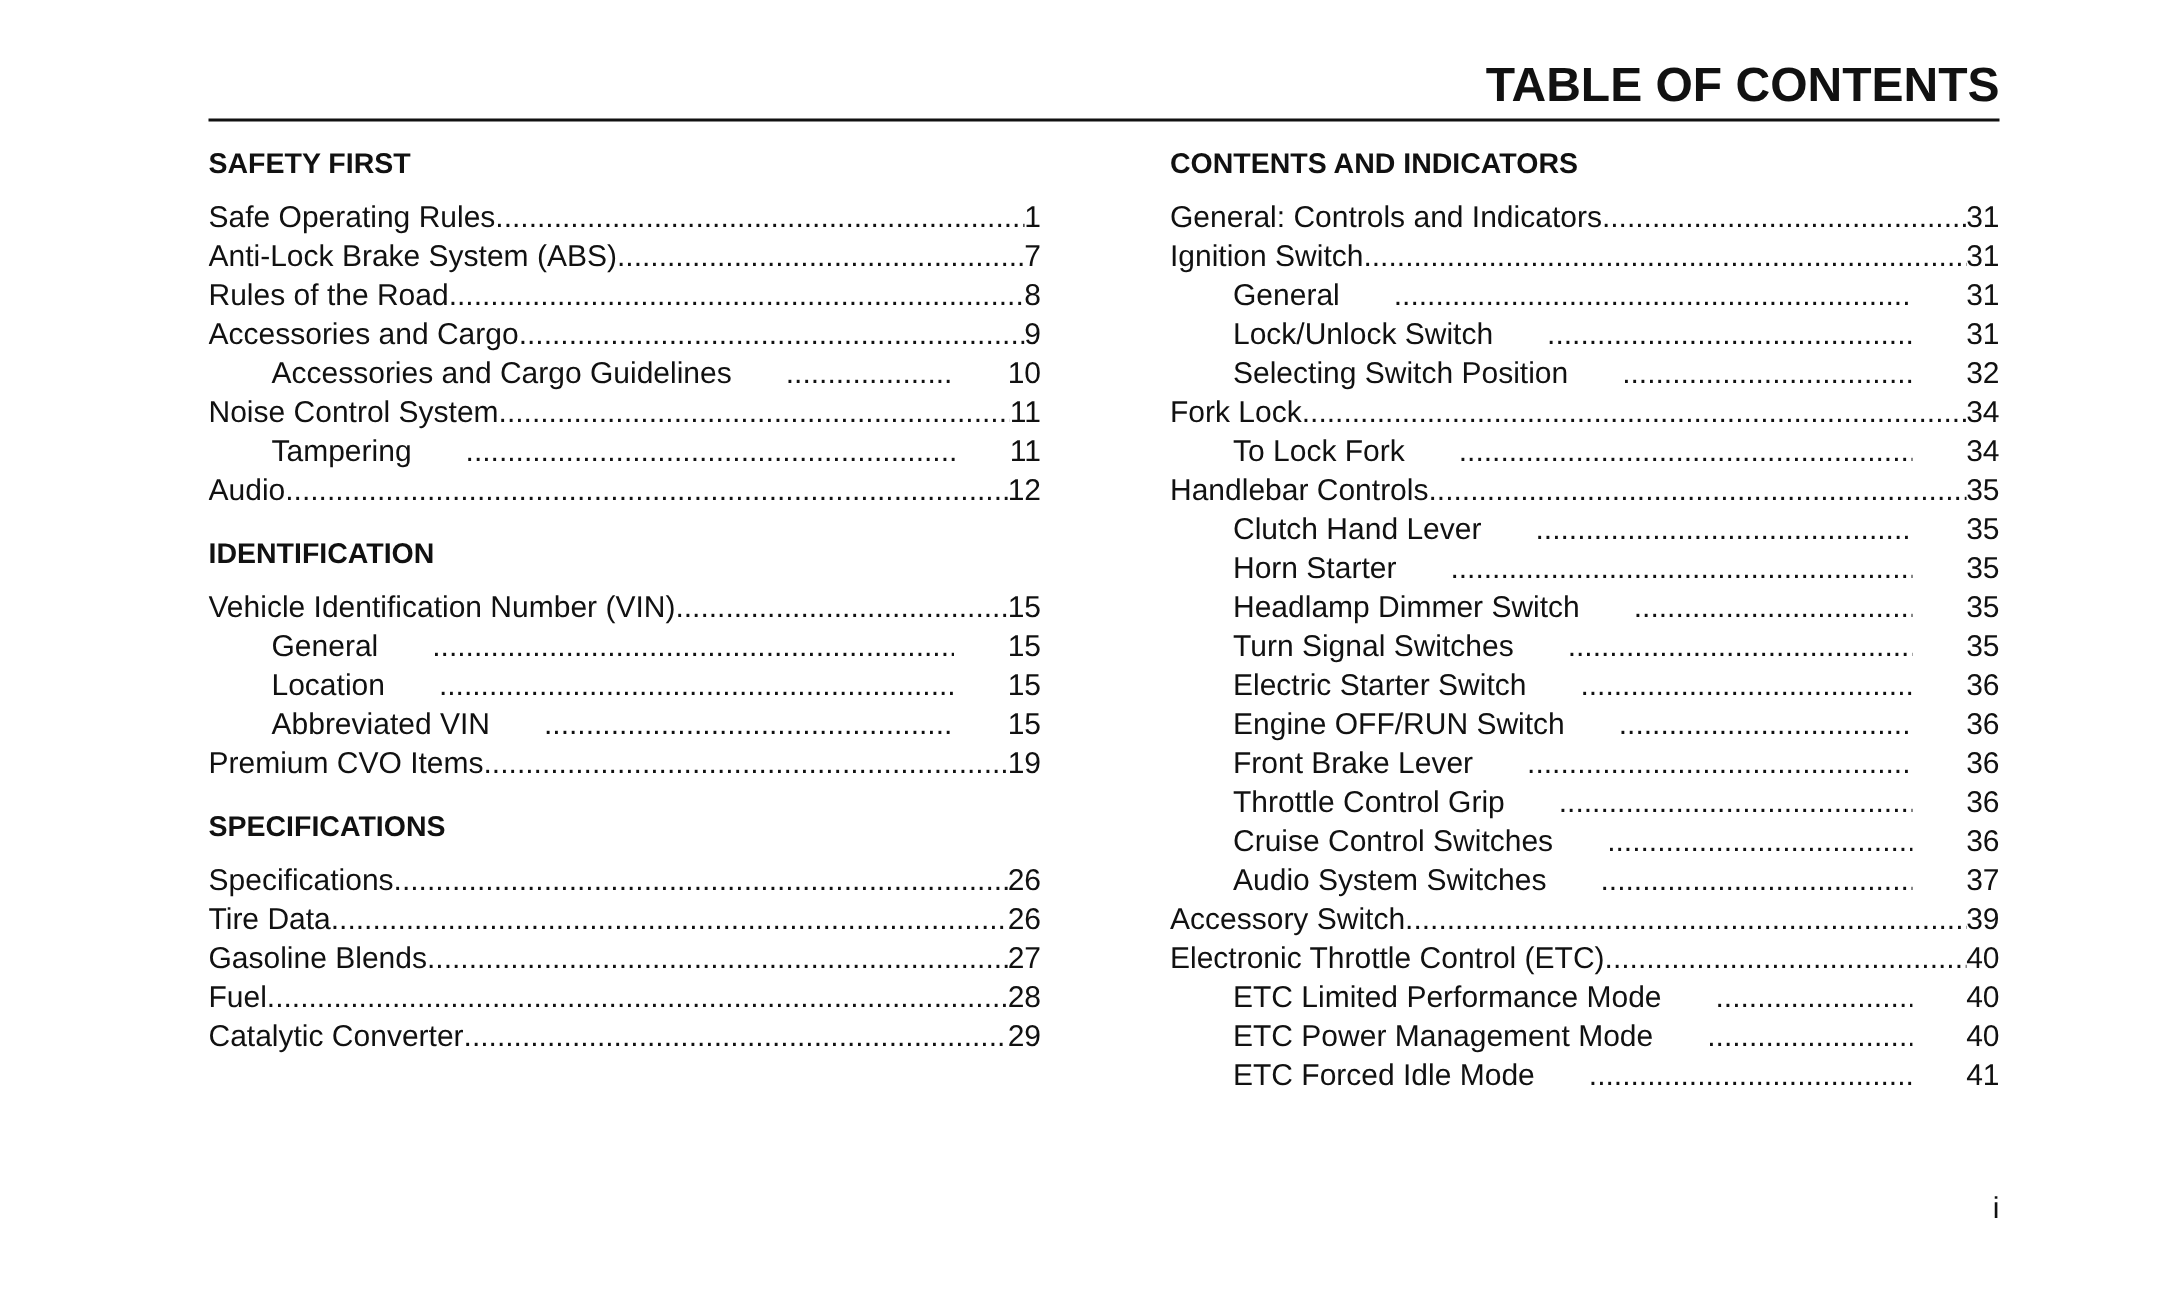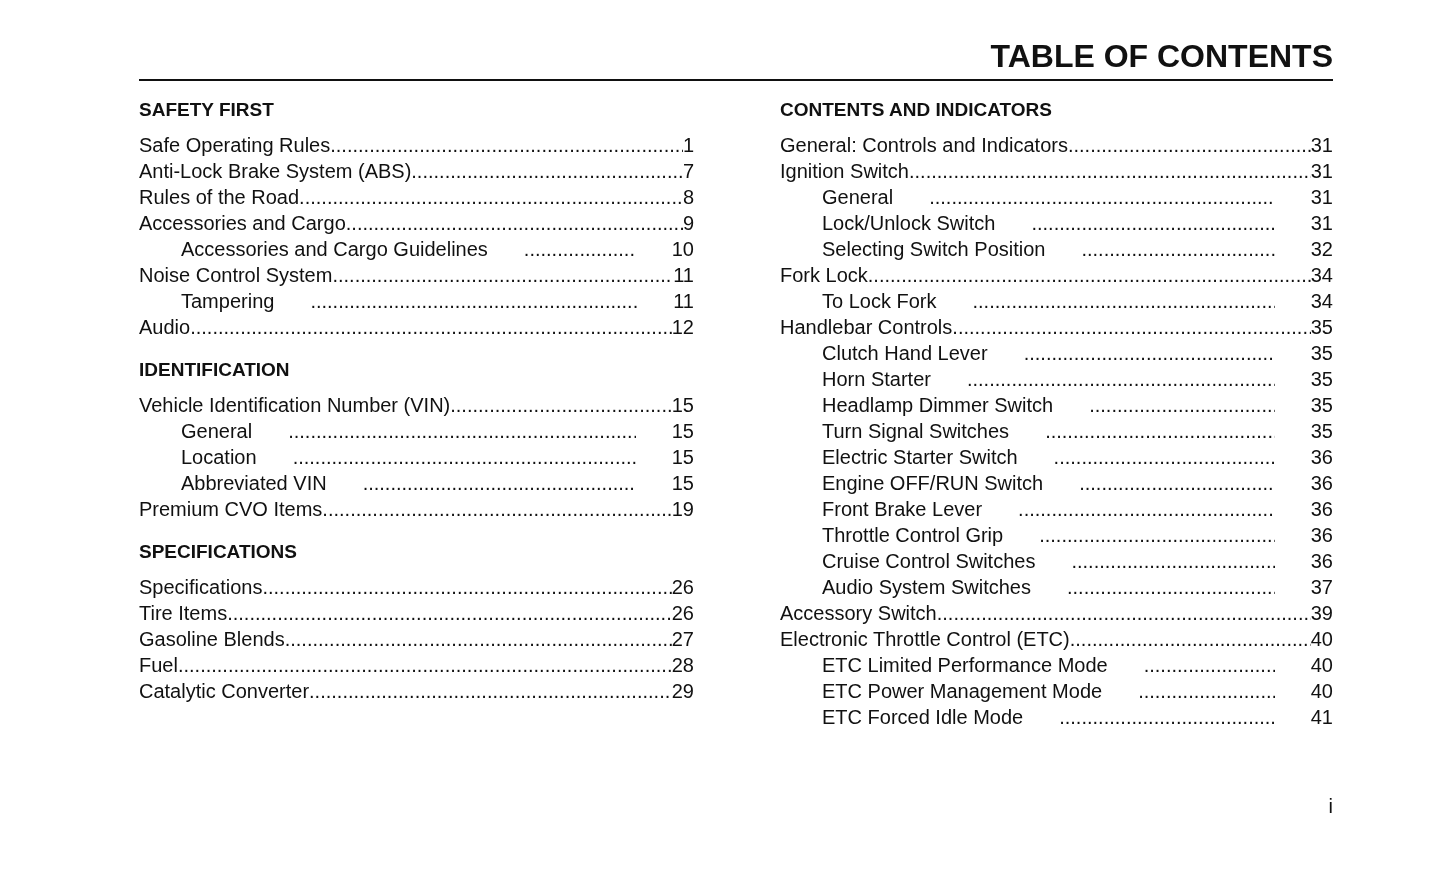--- a/index.html
+++ b/index.html
@@ -101,21 +101,21 @@
       </div>
     </div>
     <div class="section">
       <h2 class="section-title">SPECIFICATIONS</h2>
       <div class="entry">
         <span class="label">Specifications</span>
         <span class="dots"></span>
         <span class="page">26</span>
       </div>
       <div class="entry">
-        <span class="label">Tire Items</span>
+        <span class="label">Tire Data</span>
         <span class="dots"></span>
         <span class="page">26</span>
       </div>
       <div class="entry">
         <span class="label">Gasoline Blends</span>
         <span class="dots"></span>
         <span class="page">27</span>
       </div>
       <div class="entry">
         <span class="label">Fuel</span>

